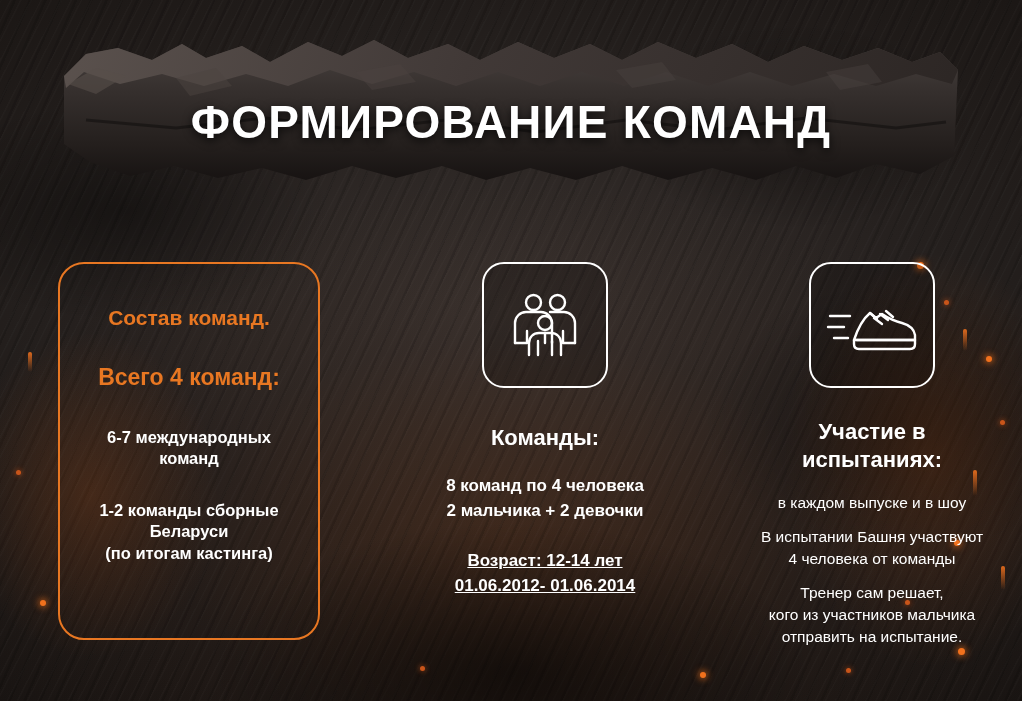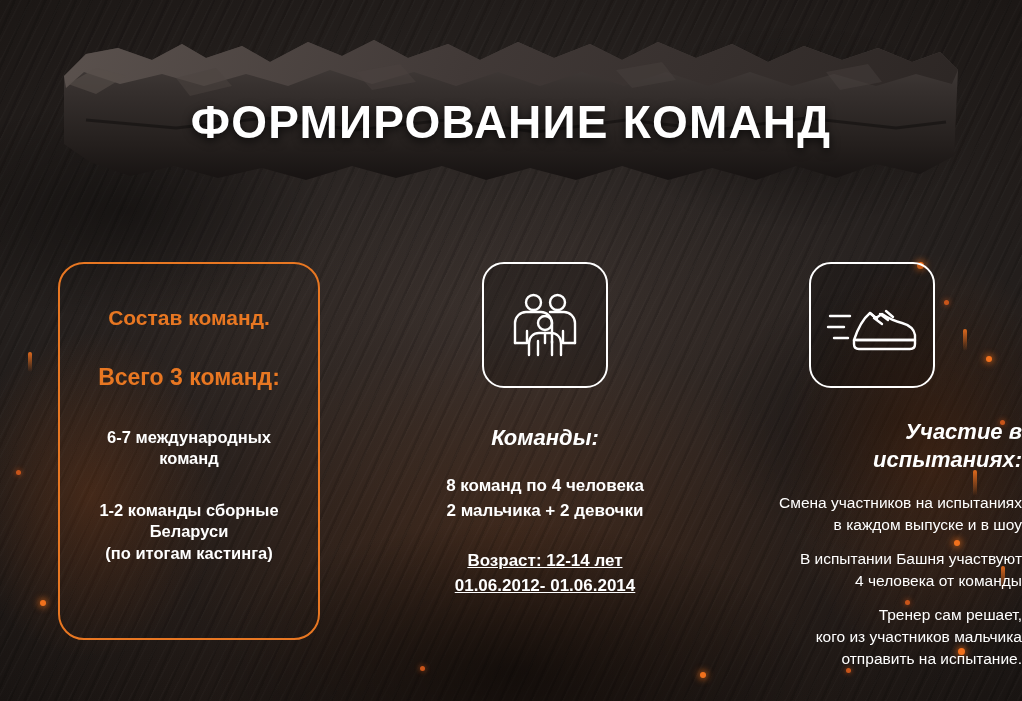--- a/index.html
+++ b/index.html
@@ -126,21 +126,21 @@
 
   
   .col2 {
     width: 250px;
     margin-left: 100px;
     text-align: center;
   }
   .col3 {
     width: 300px;
     margin-left: 52px;
-    text-align: right;
+    text-align: center;
   }
 
   .icon-box {
     width: 122px;
     height: 122px;
     margin: 0 auto 36px;
     border: 2px solid #ffffff;
     border-radius: 22px;
     display: flex;
     align-items: center;
@@ -148,21 +148,20 @@
     background: rgba(0,0,0,0.18);
   }
   .col3 .icon-box { margin-bottom: 30px; }
 
   .col-head {
     color: #ffffff;
     font-size: 22px;
     font-weight: bold;
     line-height: 1.28;
     margin-bottom: 18px;
-    font-style: italic;
   }
   .col2 .col-head { margin-bottom: 22px; }
 
   .c2-block {
     color: #ffffff;
     font-size: 17px;
     font-weight: bold;
     line-height: 1.45;
     margin-bottom: 26px;
   }
@@ -245,21 +244,21 @@
   <div class="ember" style="left:700px;top:672px;width:6px;height:6px;"></div>
   <div class="ember dim" style="left:420px;top:666px;width:5px;height:5px;"></div>
   <div class="ember" style="left:40px;top:600px;width:6px;height:6px;"></div>
   <div class="ember dim" style="left:16px;top:470px;width:5px;height:5px;"></div>
   <div class="streak" style="left:28px;top:352px;width:4px;height:20px;"></div>
 
   <div class="cols">
 
     <div class="col col1">
       <div class="c1-head">Состав команд.</div>
-      <div class="c1-sub">Всего 3 команд:</div>
+      <div class="c1-sub">Всего 4 команд:</div>
       <div class="c1-line">
         <div>6-7 международных</div>
         <div>команд</div>
       </div>
       <div class="c1-line">
         <div>1-2 команды сборные</div>
         <div class="reg">Беларуси</div>
         <div class="reg">(по итогам кастинга)</div>
       </div>
     </div>
@@ -309,21 +308,20 @@
           <path d="M54 24 l8 6"></path>
           <path d="M60 21 l7 6"></path>
           <path d="M44 23 l7 6"></path>
         </svg>
       </div>
       <div class="col-head">
         <div>Участие в</div>
         <div>испытаниях:</div>
       </div>
       <div class="c3-para">
-        <div>Смена участников на испытаниях</div>
         <div>в каждом выпуске и в шоу</div>
       </div>
       <div class="c3-para">
         <div>В испытании Башня участвуют</div>
         <div>4 человека от команды</div>
       </div>
       <div class="c3-para last">
         <div>Тренер сам решает,</div>
         <div>кого из участников мальчика</div>
         <div>отправить на испытание.</div>

